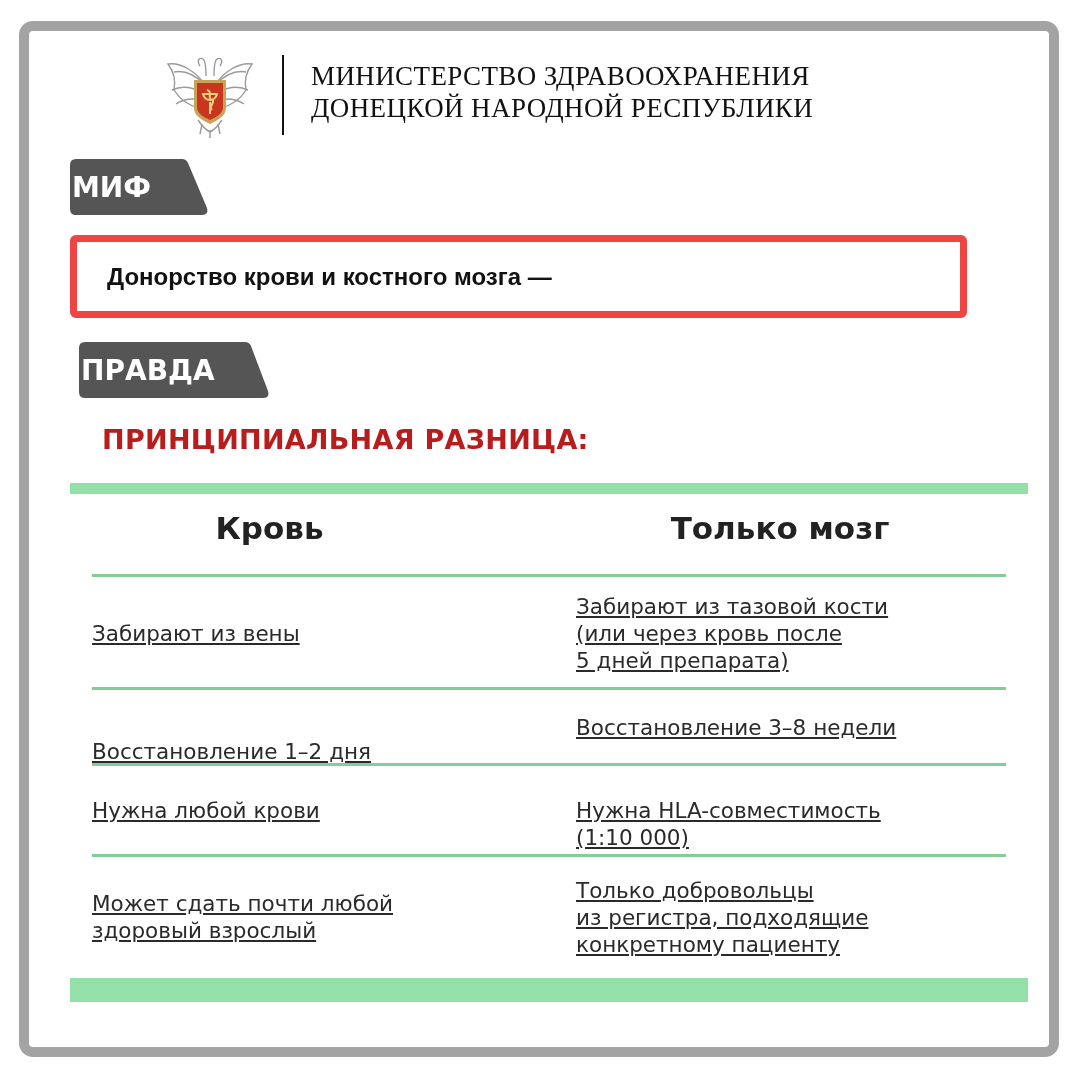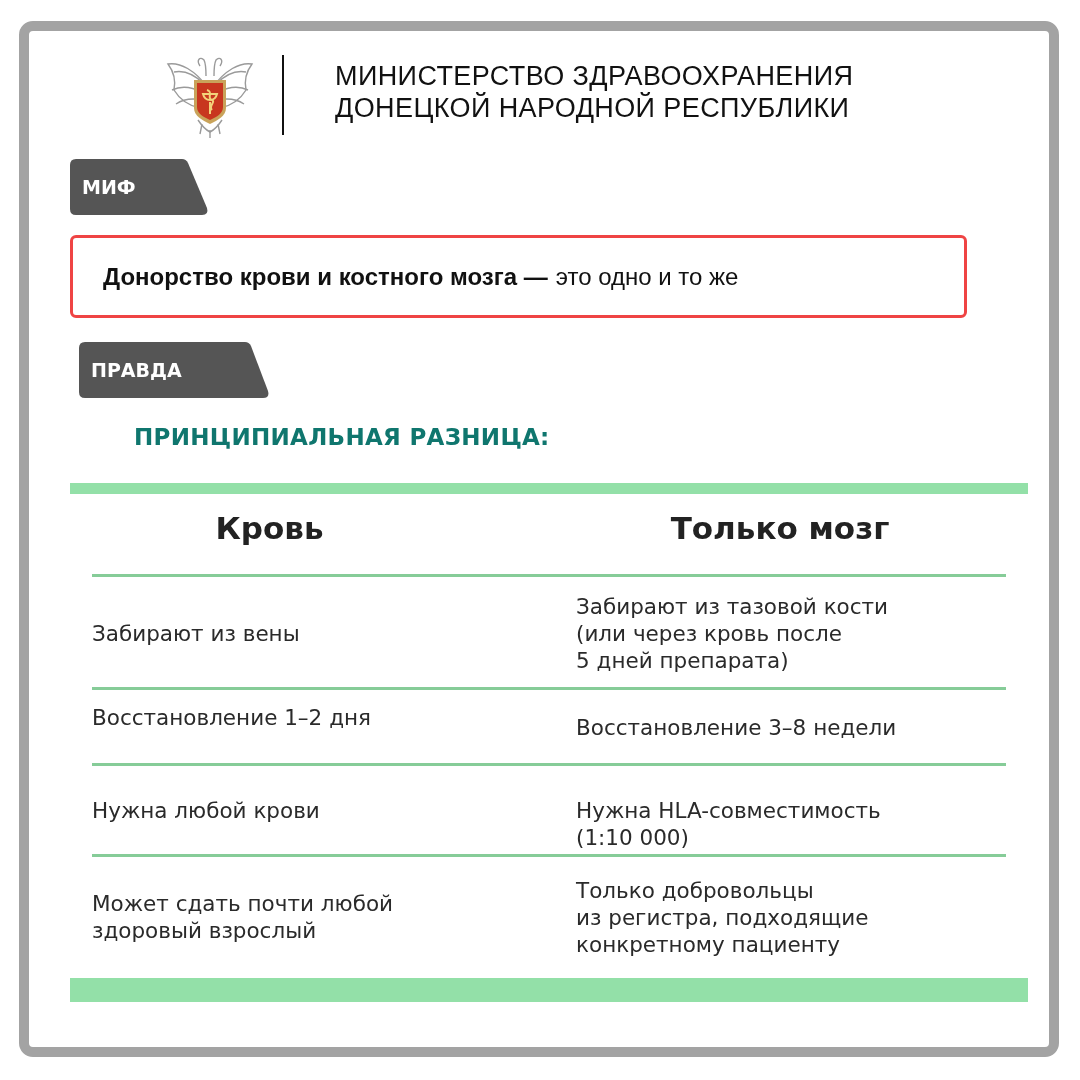--- a/index.html
+++ b/index.html
@@ -3,45 +3,45 @@
 <meta charset="utf-8">
 <style>
   html, body { margin: 0; padding: 0; }
   body { width: 1080px; height: 1080px; background: #ffffff; position: relative; overflow: hidden;
          font-family: "DejaVu Sans", "Liberation Sans", sans-serif; color: #222; }
   .frame { position: absolute; left: 19px; top: 21px; width: 1020px; height: 1016px;
            border: 10px solid #a3a3a3; border-radius: 14px; background: #fff; }
   .logo { position: absolute; left: 160px; top: 50px; width: 100px; height: 90px; }
   .vdivider { position: absolute; left: 282px; top: 55px; width: 2px; height: 80px; background: #111; }
   .ministry { position: absolute; left: 311px; top: 60px; font-size: 27px; line-height: 32px;
-              color: #111; letter-spacing: 0.4px; font-family: Liberation Sans, sans-serif; margin-left: 24px; }
-  .tag { position: absolute; height: 56px; color: #fff; font-weight: bold; font-size: 19px;
-         display: flex; align-items: center; padding-left: 12px; box-sizing: border-box;
+              color: #111; letter-spacing: 0.4px; font-family: Liberation Serif, serif; }
+  .tag { position: absolute; height: 56px; color: #fff; font-weight: bold; font-size: 28px;
+         display: flex; align-items: center; padding-left: 2px; box-sizing: border-box;
          font-family: "DejaVu Sans", sans-serif; letter-spacing: 0px; }
   .tag svg { position: absolute; left: 0; top: 0; z-index: 0; }
   .tag span { position: relative; z-index: 1; }
   .tag-myth { left: 70px; top: 159px; width: 140px; }
   .tag-truth { left: 70px; top: 342px; width: 192px; margin-left: 9px; }
   .myth-box { position: absolute; left: 70px; top: 235px; width: 897px; height: 83px; box-sizing: border-box;
-              border: 3px solid #ef4444; border-radius: 6px; display: flex; align-items: center;
+              border: 7px solid #ef4444; border-radius: 6px; display: flex; align-items: center;
               padding-left: 30px; font-size: 24px; color: #111; font-family: "Liberation Sans", sans-serif; }
   .myth-box b { font-weight: bold; }
   .myth-box .rest { margin-left: 8px; }
-  .subhead { position: absolute; left: 102px; top: 424px; font-size: 23px; font-weight: bold; color: #0f766e;
-             letter-spacing: 0.3px; font-family: "DejaVu Sans", sans-serif; margin-left: 32px; }
+  .subhead { position: absolute; left: 102px; top: 424px; font-size: 27px; font-weight: bold; color: #b91c1c;
+             letter-spacing: 0.3px; font-family: "DejaVu Sans", sans-serif; }
   .bar { position: absolute; left: 70px; width: 958px; background: #93e0a8; }
   .bar-top { top: 483px; height: 11px; }
   .bar-bottom { top: 978px; height: 24px; }
   .sep { position: absolute; left: 92px; width: 914px; height: 3px; background: #86cc98; }
   .col-head { position: absolute; top: 510px; font-size: 31px; font-weight: bold; color: #222; text-align: center;
               font-family: "DejaVu Sans", sans-serif; }
   .ch-left { left: 92px; width: 355px; }
   .ch-right { left: 560px; width: 440px; }
   .cell { position: absolute; font-size: 21.5px; line-height: 27px; color: #2a2a2a; white-space: pre-line;
-          font-family: "DejaVu Sans", sans-serif; display: flex; align-items: center; }
+          font-family: "DejaVu Sans", sans-serif; display: flex; align-items: center; text-decoration: underline; }
   .cl { left: 92px; width: 460px; }
   .cr { left: 576px; width: 430px; }
 </style>
 </head>
 <body>
 
 <div class="frame"></div>
 
 <div class="logo">
   <svg width="100" height="90" viewBox="0 0 100 90">
@@ -78,21 +78,20 @@
 
 <div class="tag tag-myth">
   <svg width="140" height="56" viewBox="0 0 140 56">
     <path d="M6 0 L112 0 Q116 0 118 4 L137 49 Q139 56 132 56 L6 56 Q0 56 0 50 L0 6 Q0 0 6 0 Z" fill="#555555"></path>
   </svg>
   <span>МИФ</span>
 </div>
 
 <div class="myth-box">
   <b>Донорство крови и костного мозга —</b>
-  <span class="rest">это одно и то же</span>
 </div>
 
 <div class="tag tag-truth">
   <svg width="192" height="56" viewBox="0 0 192 56">
     <path d="M6 0 L166 0 Q170 0 172 4 L189 49 Q191 56 184 56 L6 56 Q0 56 0 50 L0 6 Q0 0 6 0 Z" fill="#555555"></path>
   </svg>
   <span>ПРАВДА</span>
 </div>
 
 <div class="subhead">ПРИНЦИПИАЛЬНАЯ РАЗНИЦА:</div>
@@ -104,21 +103,21 @@
 
 <div class="sep" style="top:574px;"></div>
 
 <div class="cell cl" style="top:578px;height:110px;">Забирают из вены</div>
 <div class="cell cr" style="top:578px;height:110px;">Забирают из тазовой кости
 (или через кровь после
 5 дней препарата)</div>
 
 <div class="sep" style="top:687px;"></div>
 
-<div class="cell cl" style="top:680px;height:74px;">Восстановление 1–2 дня</div>
+<div class="cell cl" style="top:714px;height:74px;">Восстановление 1–2 дня</div>
 <div class="cell cr" style="top:690px;height:74px;">Восстановление 3–8 недели</div>
 
 <div class="sep" style="top:763px;"></div>
 
 <div class="cell cl" style="top:766px;height:88px;">Нужна любой крови</div>
 <div class="cell cr" style="top:766px;height:116px;">Нужна HLA-совместимость
 (1:10 000)</div>
 
 <div class="sep" style="top:854px;"></div>
 

